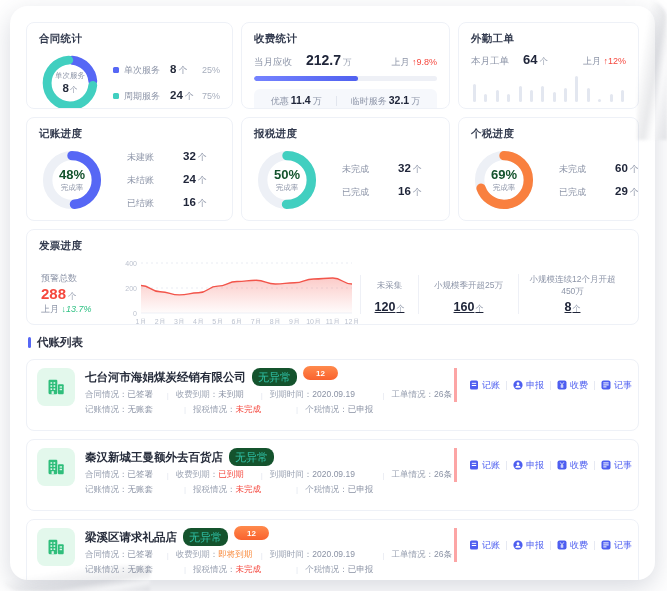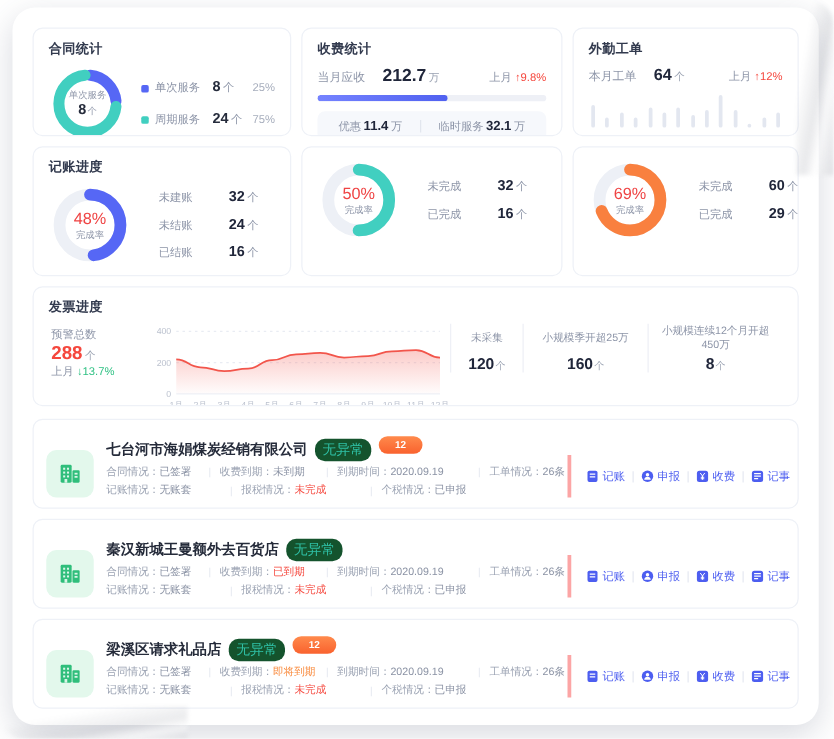--- a/index.html
+++ b/index.html
@@ -28,74 +28,74 @@
 
   
   .donut{position:relative;flex:none;}
   .d62{width:62px;height:62px;}
   .d66{width:66px;height:66px;}
   .donut svg{position:absolute;inset:0;width:100%;height:100%;}
   .donut-center{position:absolute;inset:0;display:flex;flex-direction:column;align-items:center;justify-content:center;line-height:1.25;}
   .dc-label{font-size:7.5px;color:#8d95a8;}
   .dc-value{font-size:11.5px;font-weight:700;color:#262c3c;}
   .dc-value .unit{font-size:7.5px;font-weight:400;color:#8d95a8;margin-left:1px;}
-  .dc-big{font-size:13px;font-weight:400;color:#ef4444;}
+  .dc-big{font-size:13px;font-weight:700;color:#14532d;}
   .flexrow{display:flex;align-items:center;}
 
   
   .legend{flex:1;display:flex;flex-direction:column;gap:12px;padding-left:12px;}
   .legend-item{display:flex;align-items:baseline;font-size:9px;color:#8d95a8;}
   .swatch{width:6px;height:6px;border-radius:1.5px;margin-right:5px;flex:none;align-self:center;}
   .legend-item .ll{width:46px;}
   .legend-item b{font-size:11.5px;color:#262c3c;margin-right:2px;}
   .legend-item .pct{margin-left:auto;color:#a7aebd;}
 
   
   .kv{display:flex;align-items:baseline;font-size:9.5px;color:#8d95a8;margin:5px 0 4px;}
   .kv .kl{width:52px;flex:none;}
   .kv .kvv{flex:1;text-align:left;font-size:14px;font-weight:700;color:#20263a;}
   .kv .kvv .unit{font-size:8.5px;font-weight:400;color:#9aa2b2;margin-left:2px;}
   .kv .cmp{flex:none;width:62px;text-align:right;font-size:9px;color:#8d95a8;white-space:nowrap;}
   .delta-up{color:#f5473d;}
-  .delta-down{color:#30c184;}
+  .delta-down{color:#30c184;font-style:italic;}
   .delta-flat{color:#565f72;}
   .progress{height:5px;border-radius:3px;background:#eef0f6;margin:7px 0 8px;overflow:hidden;}
   .progress i{display:block;height:100%;border-radius:3px;background:linear-gradient(90deg,#7583ff,#5061f0);}
   .pill-footer{display:flex;align-items:center;justify-content:center;background:#f6f8fc;border-radius:6px;height:24px;font-size:9px;color:#8d95a8;}
   .pill-footer b{font-size:10.5px;color:#20263a;margin:0 2px;}
   .vdiv{width:1px;height:10px;background:#e2e6ee;margin:0 14px;}
   .bars{display:flex;align-items:flex-end;justify-content:space-between;height:30px;margin:3px 2px 7px;}
   .bars i{width:3px;border-radius:2px;background:#e3e7f0;}
 
   
   .pstats{flex:1;display:flex;flex-direction:column;justify-content:center;gap:9px;padding-left:22px;}
   .pstat{display:flex;align-items:baseline;font-size:9px;color:#8d95a8;}
   .pstat .sl{width:42px;}
   .pstat b{font-size:11.5px;color:#20263a;margin-left:14px;margin-right:2px;}
 
   
   .invoice-card{height:96px;margin-bottom:10px;}
-  .inv-body{display:flex;align-items:flex-start;height:70px;}
+  .inv-body{display:flex;align-items:center;height:70px;}
   .inv-left{width:78px;flex:none;display:flex;flex-direction:column;justify-content:space-between;padding:2px 0 2px 2px;box-sizing:border-box;}
   .inv-left .wl{font-size:9px;color:#8d95a8;}
   .inv-left .wv{font-size:15px;font-weight:700;color:#f5473d;}
   .inv-left .wv .unit{font-size:8.5px;font-weight:400;color:#9aa2b2;margin-left:2px;}
   .inv-left .cmp{font-size:9px;color:#8d95a8;}
   .inv-chart{flex:1;position:relative;min-width:0;}
   .inv-stats{flex:none;display:flex;align-items:center;}
   .inv-stat{text-align:center;font-size:8.5px;color:#8d95a8;border-left:1px solid #eef0f6;padding:0 8px;box-sizing:border-box;}
   .inv-stat .isl{min-height:22px;display:flex;align-items:center;justify-content:center;line-height:1.3;}
-  .inv-stat b{display:block;font-size:12.5px;color:#20263a;margin-top:3px;}
+  .inv-stat b{display:block;font-size:12.5px;color:#20263a;margin-top:3px;text-decoration:underline;}
   .inv-stat b .unit{font-size:8px;font-weight:400;color:#9aa2b2;margin-left:1px;}
   .is1{width:58px;}.is2{width:100px;}.is3{width:108px;}
 
   
   .list-title{display:flex;align-items:center;gap:6px;margin:10px 2px 9px;font-size:11.5px;font-weight:700;color:#2b3040;}
   .marker{width:3px;height:11px;border-radius:2px;background:#5667f5;flex:none;}
-  .list-row{display:flex;align-items:flex-end;background:#fff;border:1px solid #eef1f7;border-radius:8px;height:72px;box-sizing:border-box;padding:8px 0 8px 10px;margin-bottom:8px;overflow:hidden;}
+  .list-row{display:flex;align-items:flex-start;background:#fff;border:1px solid #eef1f7;border-radius:8px;height:72px;box-sizing:border-box;padding:8px 0 8px 10px;margin-bottom:8px;overflow:hidden;}
   .co-icon{width:38px;height:38px;border-radius:8px;background:#e3f8ec;display:flex;align-items:center;justify-content:center;flex:none;margin-right:10px;}
   .co-main{flex:1;min-width:0;}
   .co-head{display:flex;align-items:center;gap:6px;margin-bottom:3px;}
   .co-name{font-size:11.5px;font-weight:700;color:#252b3a;white-space:nowrap;}
   .status-pill{font-size:11px;color:#2fc1a6;background:#14532d;border-radius:8px;padding:1.5px 6px;flex:none;font-family:Liberation Serif, serif;}
   .notif{min-width:9px;height:14px;border-radius:7px;background:linear-gradient(180deg,#ff8a4c,#f9622e);color:#fff;font-size:8px;font-weight:700;display:flex;align-items:center;justify-content:center;padding:0 13px;margin-top:-8px;flex:none;}
   .co-fields{display:flex;align-items:center;font-size:8.5px;color:#9aa2b2;white-space:nowrap;margin-top:2.5px;}
   .fld{display:inline-flex;}
   .fld.f0{width:92px;}.fld.f1{width:96px;}.fld.f2{width:130px;}
   .fv.normal{color:#8a92a4;}
@@ -224,20 +224,21 @@
             <div class="pstat">
                 <span class="sl">已结账</span>
                 <b>16</b>
                 <span>个</span>
               </div>
           </div>
         </div>
       </section>
 
       <section class="card">
+        <h3>报税进度</h3>
         <div class="flexrow">
           <div class="donut d66">
               <svg viewBox="0 0 42 42">
                 <circle cx="21" cy="21" r="15.5" fill="none" stroke="#edf0f6" stroke-width="6"></circle>
                 <circle cx="21" cy="21" r="15.5" fill="none" stroke="#41cfc0" stroke-width="6" stroke-linecap="round" stroke-dasharray="48.69468613064179 48.69468613064179" stroke-dashoffset="0" transform="rotate(-90 21 21)"></circle>
               </svg>
             <div class="donut-center">
               <div class="dc-big">50%</div>
               <div class="dc-label">完成率</div>
             </div>
@@ -251,20 +252,21 @@
             <div class="pstat">
                 <span class="sl">已完成</span>
                 <b>16</b>
                 <span>个</span>
               </div>
           </div>
         </div>
       </section>
 
       <section class="card">
+        <h3>个税进度</h3>
         <div class="flexrow">
           <div class="donut d66">
               <svg viewBox="0 0 42 42">
                 <circle cx="21" cy="21" r="15.5" fill="none" stroke="#edf0f6" stroke-width="6"></circle>
                 <circle cx="21" cy="21" r="15.5" fill="none" stroke="#f9803f" stroke-width="6" stroke-linecap="round" stroke-dasharray="67.19866686028567 30.190705400997913" stroke-dashoffset="0" transform="rotate(-90 21 21)"></circle>
               </svg>
             <div class="donut-center">
               <div class="dc-big">69%</div>
               <div class="dc-label">完成率</div>
             </div>
@@ -331,20 +333,24 @@
             <b><span>160</span><span class="unit">个</span></b>
           </div>
           <div class="inv-stat is3">
             <div class="isl">小规模连续12个月开超450万</div>
             <b><span>8</span><span class="unit">个</span></b>
           </div>
         </div>
       </div>
     </section>
 
+    <div class="list-title">
+      <span class="marker"></span>
+      <span>代账列表</span>
+    </div>
     <div>
     <div class="list-row">
       <div class="co-icon">
             <svg viewBox="0 0 20 20" width="22" height="22">
               <rect x="3.2" y="3.5" width="8" height="13" rx="1" fill="#2fbe7b"></rect>
               <rect x="11.8" y="7.5" width="5.2" height="9" rx="0.8" fill="#2fbe7b"></rect>
               <rect x="5" y="5.6" width="1.5" height="1.5" fill="#d9f6e7"></rect>
               <rect x="7.8" y="5.6" width="1.5" height="1.5" fill="#d9f6e7"></rect>
               <rect x="5" y="8.4" width="1.5" height="1.5" fill="#d9f6e7"></rect>
               <rect x="7.8" y="8.4" width="1.5" height="1.5" fill="#d9f6e7"></rect>

